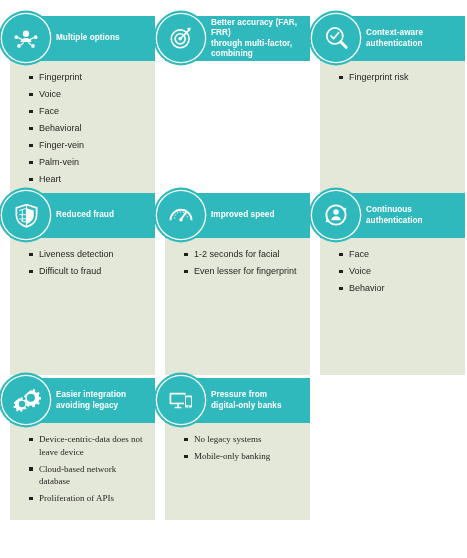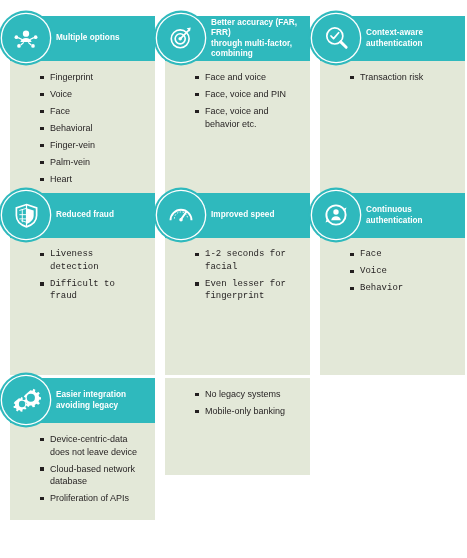--- a/index.html
+++ b/index.html
@@ -58,25 +58,25 @@
     display: flex;
     align-items: center;
     justify-content: center;
     box-shadow: 0 0 0 1.3px #ffffff, 0 0 0 3.4px #2fb9bd;
   }
   .icon-badge svg { display: block; }
 
   .card-body {
     background: #e3e8d8;
     box-sizing: border-box;
-    padding: 10px 8px 10px 30px;
+    padding: 10px 8px 10px 19px;
   }
   .card-row-0 .card-body { height: 137px; }
-  .card-row-1 .card-body { height: 137px; font-family: Liberation Mono, monospace; }
-  .card-row-2 .card-body { height: 97px; }
+  .card-row-1 .card-body { height: 137px; }
+  .card-row-2 .card-body { height: 97px; font-family: Liberation Serif, serif; }
 
   ul.bullets {
     margin: 0;
     padding: 0;
     list-style: none;
   }
   ul.bullets li {
     position: relative;
     color: #231f20;
     font-size: 9px;
@@ -136,44 +136,37 @@
           <circle cx="15" cy="17" r="6.2" fill="none" stroke="#fff" stroke-width="2"></circle>
           <circle cx="15" cy="17" r="2.2" fill="#fff"></circle>
           <path d="M15 17 L26 6" stroke="#fff" stroke-width="2" fill="none"></path>
           <path d="M23 4 l5 -1 -1 5z" fill="#fff"></path>
         </svg>
       </div>
       <div class="card-title">Better accuracy (FAR, FRR)
 through multi-factor,
 combining</div>
     </div>
-    <div class="card-body">
-      <ul class="bullets">
-        <li>Face and voice</li>
-        <li>Face, voice and PIN</li>
-        <li>Face, voice and behavior etc.</li>
-      </ul>
-    </div>
   </div>
 
   <div class="card card-row-0 card-col-2">
     <div class="card-header">
       <div class="icon-badge">
         <svg width="27" height="27" viewBox="0 0 32 32">
           <circle cx="14" cy="13" r="9.5" fill="none" stroke="#fff" stroke-width="2"></circle>
           <path d="M9.5 13 l3 3.2 l6 -7" stroke="#fff" stroke-width="2" fill="none" stroke-linecap="round" stroke-linejoin="round"></path>
           <path d="M21 20 L27.5 26.5" stroke="#fff" stroke-width="3.4" stroke-linecap="round"></path>
         </svg>
       </div>
       <div class="card-title">Context-aware
 authentication</div>
     </div>
     <div class="card-body">
       <ul class="bullets">
-        <li>Transaction risk</li>
+        <li>Fingerprint risk</li>
       </ul>
     </div>
   </div>
 
   <div class="card card-row-1 card-col-0">
     <div class="card-header">
       <div class="icon-badge">
         <svg width="27" height="27" viewBox="0 0 32 32">
           <path d="M16 3 L28 7 V16 C28 23 22 27.5 16 29.5 C10 27.5 4 23 4 16 V7z" fill="none" stroke="#fff" stroke-width="2"></path>
           <path d="M16 3 L16 29.5" stroke="#fff" stroke-width="1.4"></path>
@@ -252,20 +245,35 @@
     <div class="card-body">
       <ul class="bullets">
         <li>Device-centric-data does not leave device</li>
         <li>Cloud-based network database</li>
         <li>Proliferation of APIs</li>
       </ul>
     </div>
   </div>
 
   <div class="card card-row-2 card-col-1">
+    <div class="card-header">
+      <div class="icon-badge">
+        <svg width="29" height="29" viewBox="0 0 34 32">
+          <rect x="3" y="7" width="19" height="13.5" rx="1.4" fill="#fff"></rect>
+          <rect x="5" y="9" width="15" height="9.5" fill="#2fb9bd"></rect>
+          <path d="M9 23.5 h8 v1.6 h-8z" fill="#fff"></path>
+          <path d="M12 20.5 h2 v3 h-2z" fill="#fff"></path>
+          <rect x="20.5" y="9.5" width="9.5" height="15.5" rx="1.7" fill="#fff" stroke="#2fb9bd" stroke-width="1.3"></rect>
+          <rect x="22.3" y="12.2" width="6" height="9.5" fill="#2fb9bd"></rect>
+          <circle cx="25.3" cy="23.3" r="0.9" fill="#2fb9bd"></circle>
+        </svg>
+      </div>
+      <div class="card-title">Pressure from
+digital-only banks</div>
+    </div>
     <div class="card-body">
       <ul class="bullets">
         <li>No legacy systems</li>
         <li>Mobile-only banking</li>
       </ul>
     </div>
   </div>
 
 </div>
 

